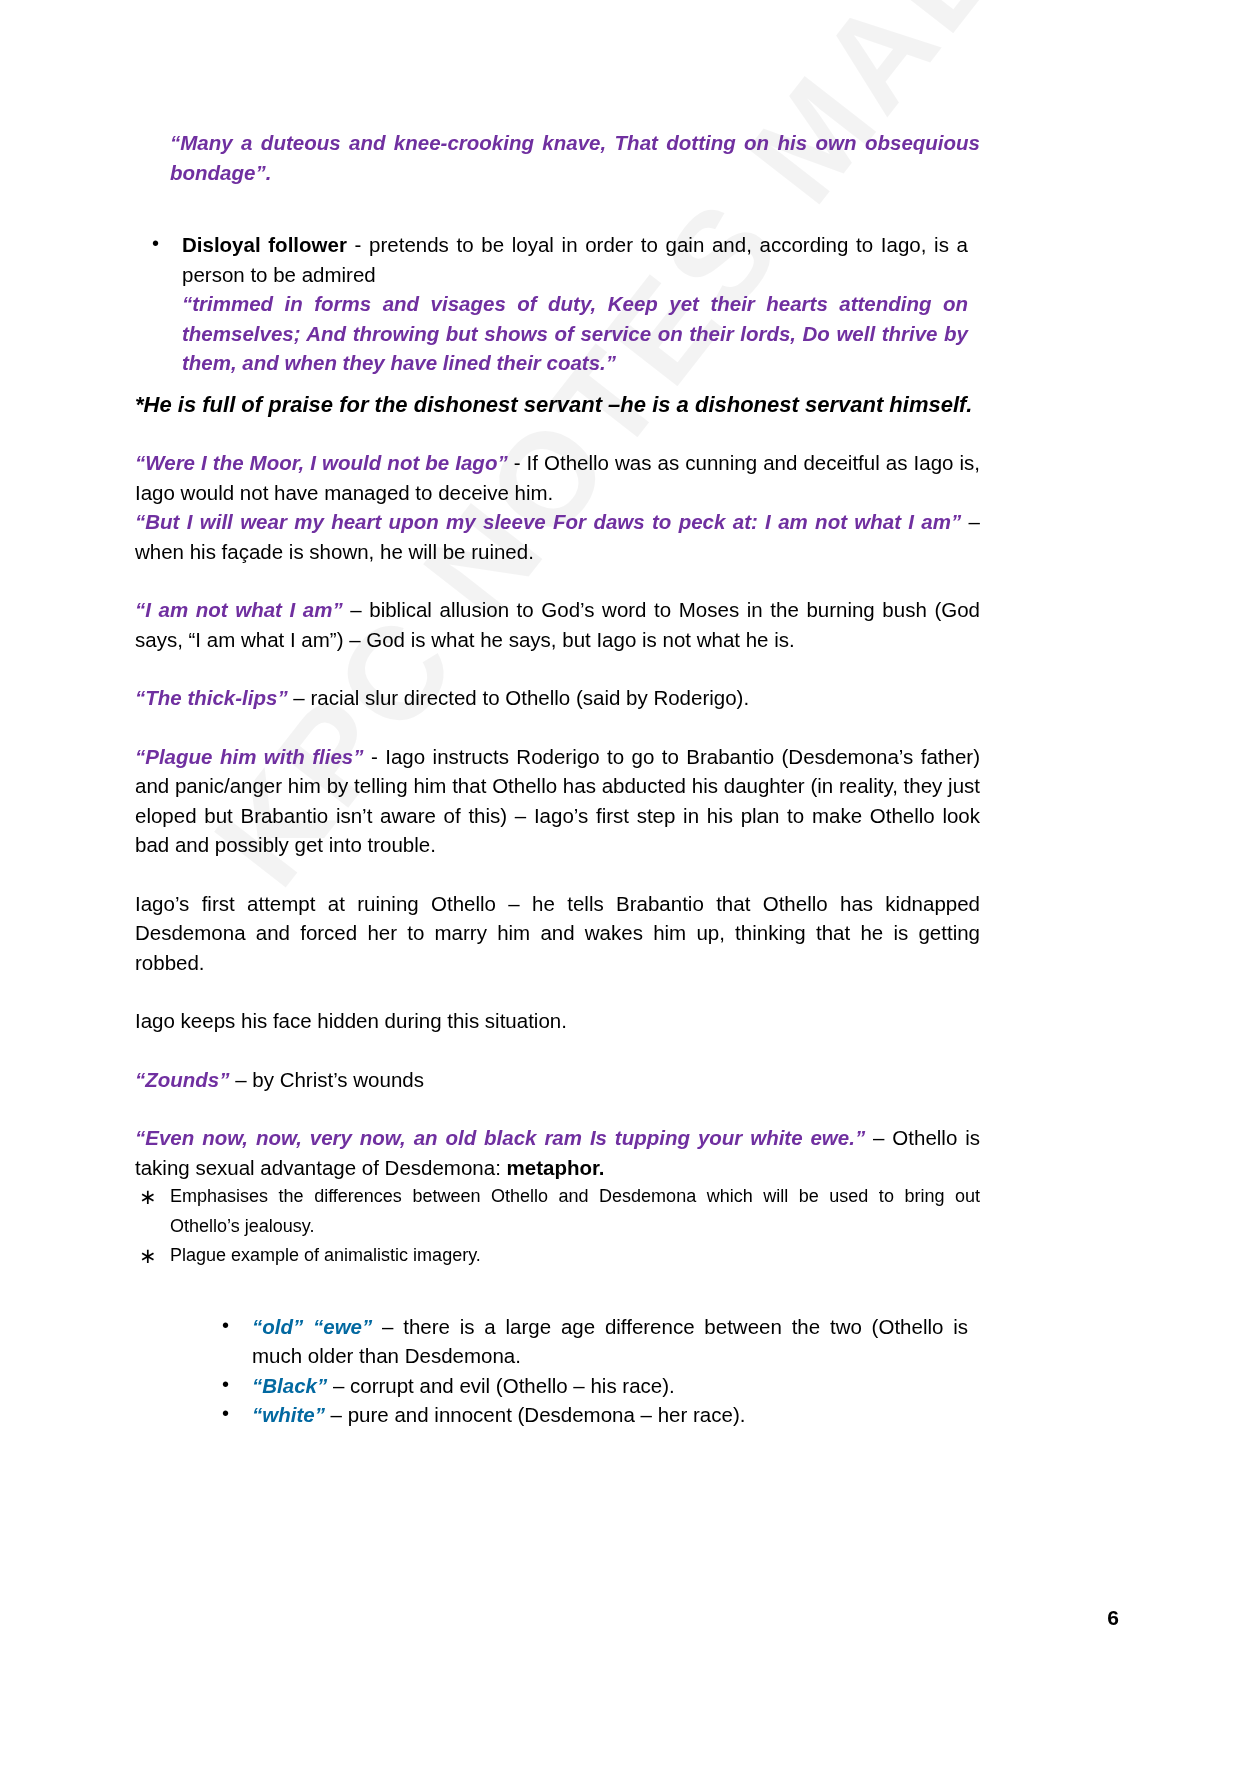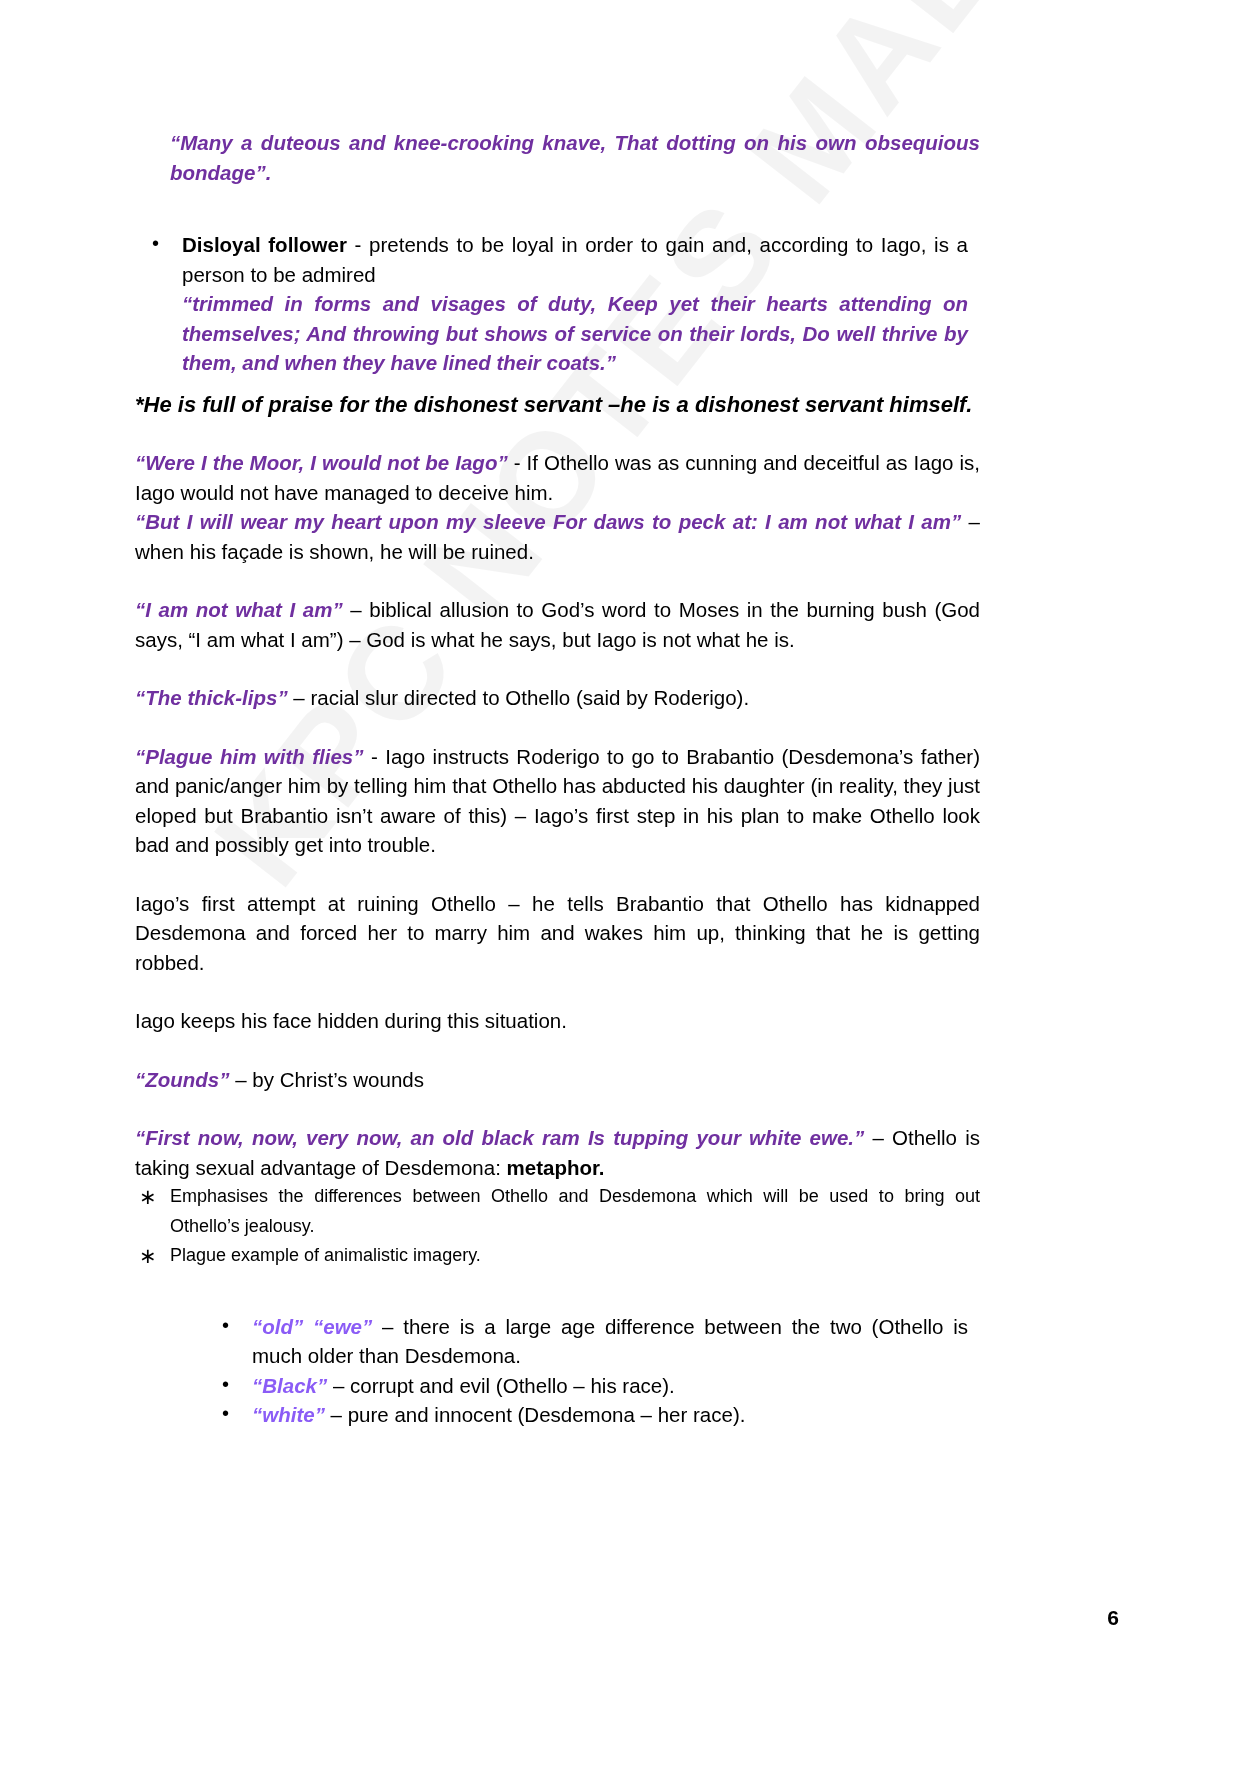--- a/index.html
+++ b/index.html
@@ -127,21 +127,21 @@
   ul.stars > li::before {
     content: "\2217";
     position: absolute;
     left: 4px;
     top: 0px;
     font-size: 21px;
     line-height: 29.5px;
     color: #000000;
   }
   .bullet-first-line-quote {
-    color: #8b5cf6;
+    color: #0369a1;
     font-style: italic;
     font-weight: bold;
   }
   .page-number {
     position: absolute;
     right: 135px;
     bottom: 148px;
     font-size: 21px;
     font-weight: bold;
     color: #000000;
@@ -200,21 +200,21 @@
     <div class="gap-md"></div>
 
     <p class="para nojust">Iago keeps his face hidden during this situation.</p>
 
     <div class="gap-md"></div>
 
     <p class="para nojust"><span class="quote">“Zounds”</span><span> – by Christ’s wounds</span></p>
 
     <div class="gap-md"></div>
 
-    <p class="para"><span class="quote">“First now, now, very now, an old black ram Is tupping your white ewe.”</span><span> – Othello is taking sexual advantage of Desdemona: </span><b class="strong">metaphor.</b></p>
+    <p class="para"><span class="quote">“Even now, now, very now, an old black ram Is tupping your white ewe.”</span><span> – Othello is taking sexual advantage of Desdemona: </span><b class="strong">metaphor.</b></p>
 
     <ul class="stars">
       <li>Emphasises the differences between Othello and Desdemona which will be used to bring out Othello’s jealousy.</li>
       <li>Plague example of animalistic imagery.</li>
     </ul>
 
     <div class="gap-md"></div>
 
     <div class="sub-list">
       <ul class="dots indent">

